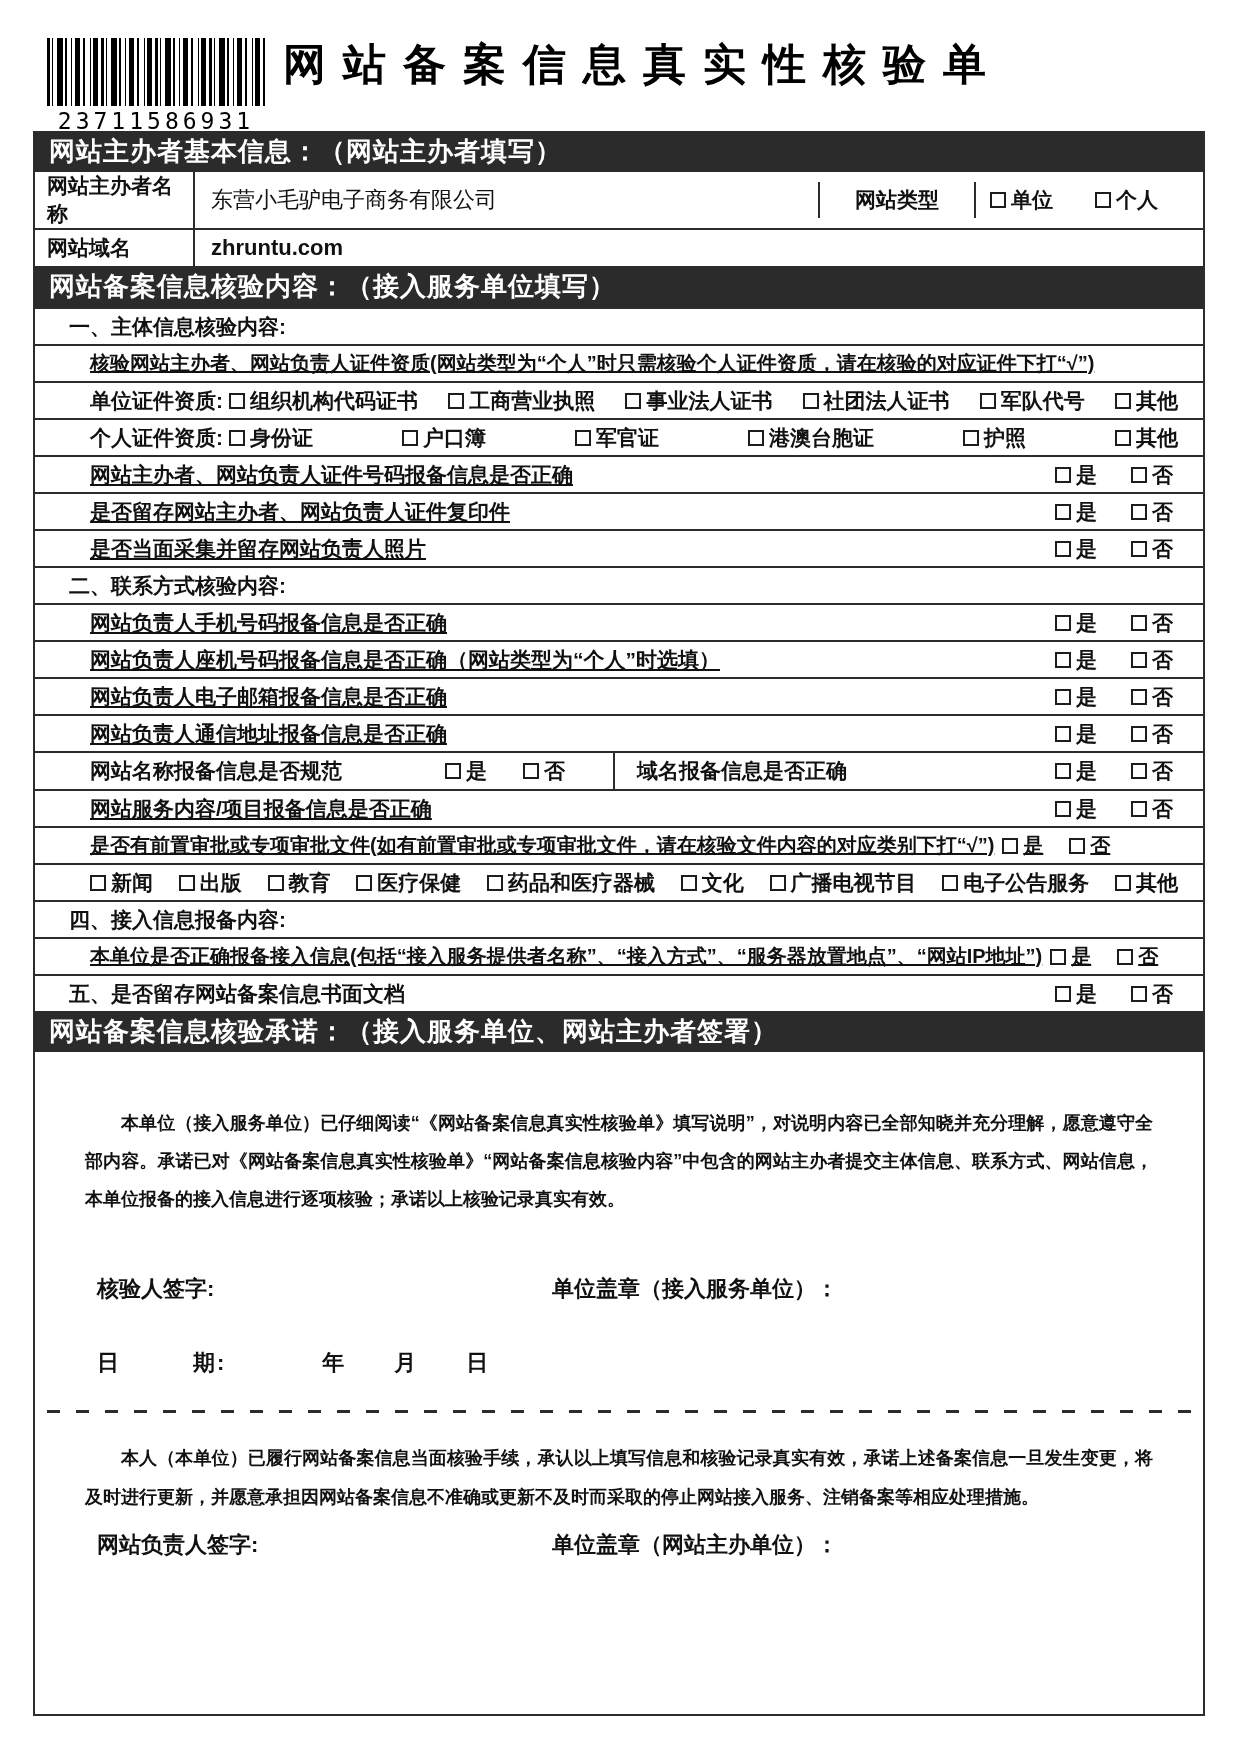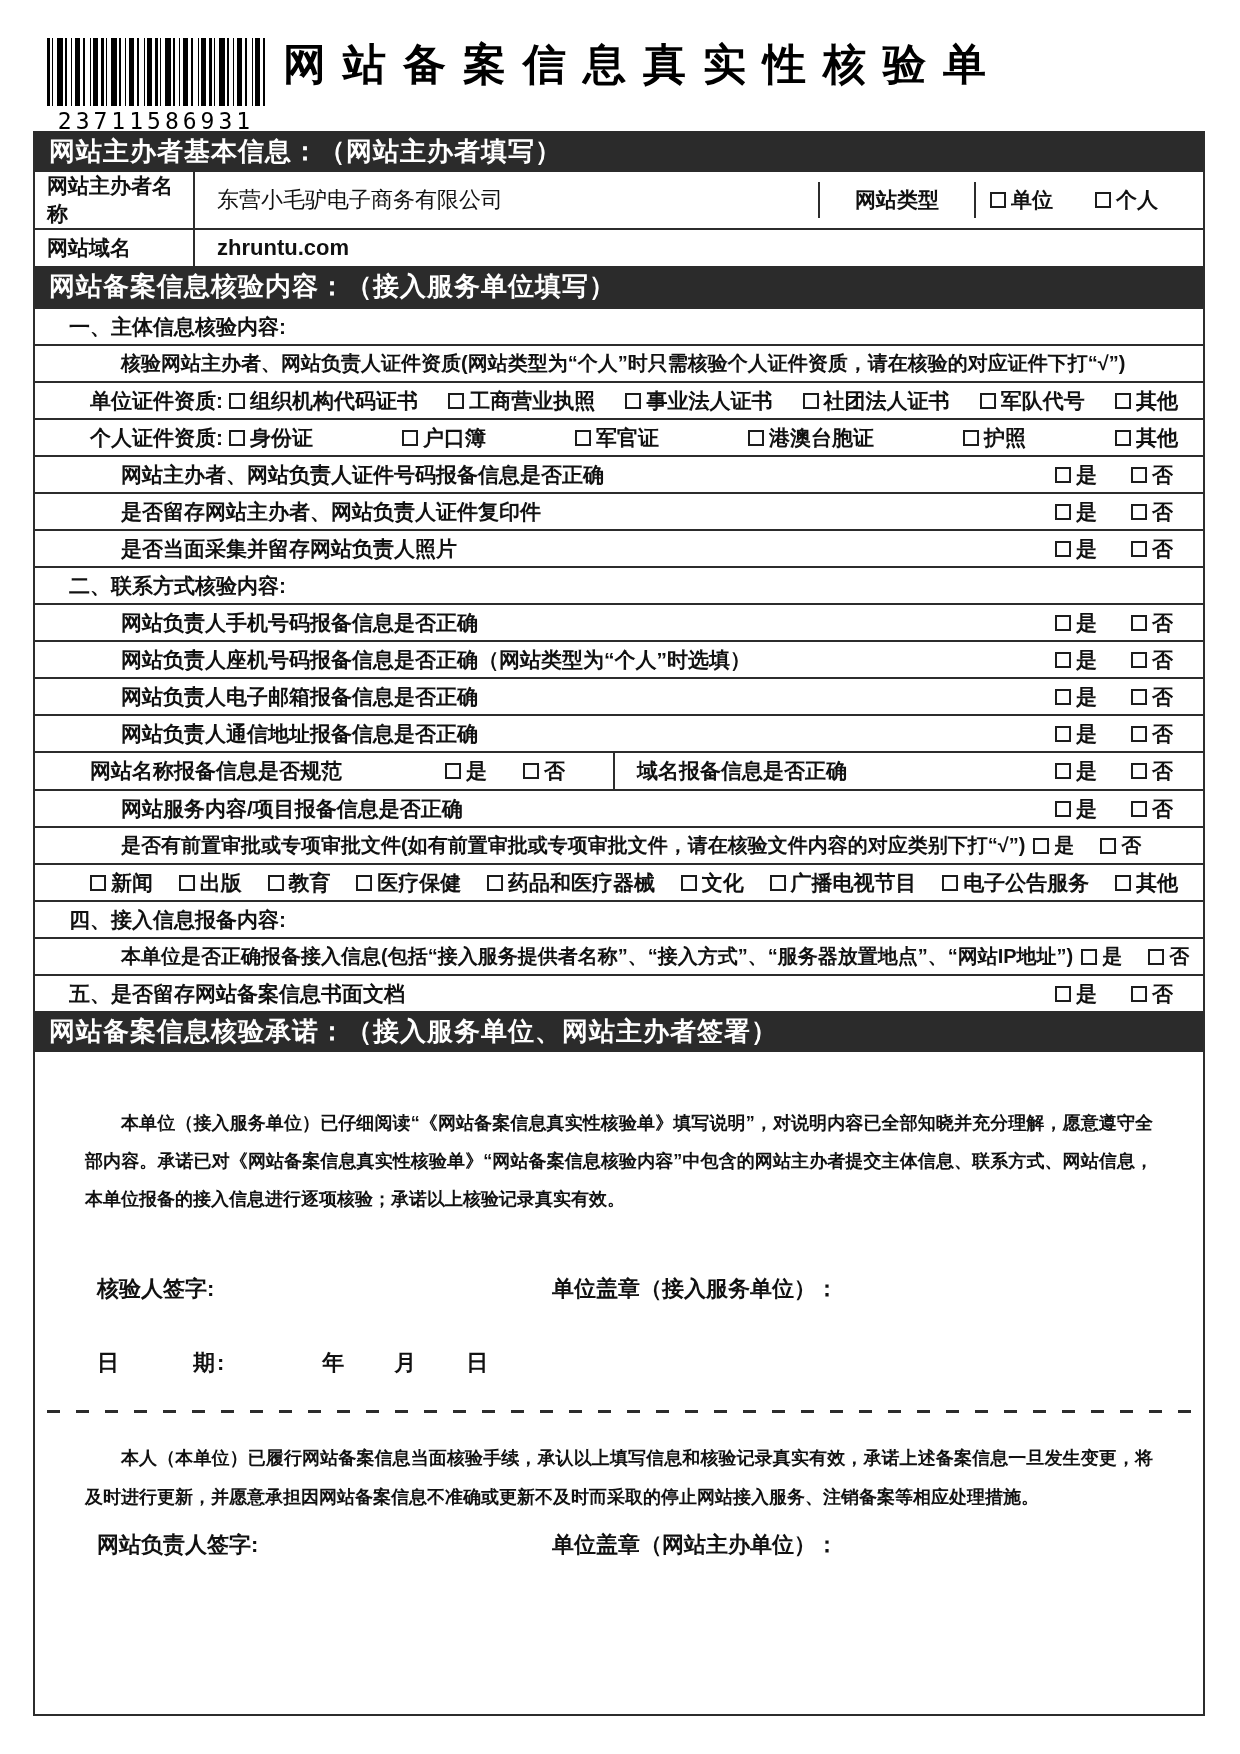--- a/index.html
+++ b/index.html
@@ -25,27 +25,27 @@
   .form { position:absolute; left:33px; top:131px; width:1172px;
     border:2px solid #2c2c2c; border-top:none; background:#fff; }
   .bar { background:#2b2b2b; color:#fff; font-weight:bold; font-size:26px;
     height:41px; display:flex; align-items:center; padding-left:14px; letter-spacing:1px; }
   .row { position:relative; display:flex; align-items:center; min-height:37px;
     border-top:2px solid #2c2c2c; font-size:21px; font-weight:bold; background:#fff; }
   .row.first { border-top:none; }
   .cell { display:flex; align-items:center; height:100%; min-height:36px; }
   .b-r { border-right:2px solid #2c2c2c; }
   .lbl { width:160px; padding-left:12px; flex:none; }
-  .val { flex:1; padding-left:22px; font-weight:normal; font-size:22px; }
+  .val { flex:1; padding-left:16px; font-weight:normal; font-size:22px; }
   .val.bold { font-weight:bold; }
   .stype { width:156px; justify-content:center; flex:none; border-left:2px solid #2c2c2c; }
   .sopts { width:229px; flex:none; border-left:2px solid #2c2c2c; padding-left:14px; gap:42px; }
 
   .sec-title { padding-left:34px; }
-  .q { padding-left:86px; }
+  .q { padding-left:55px;text-decoration:underline; }
   .q.small { font-size:20px; white-space:nowrap; }
   .yn-group { position:absolute; right:30px; display:flex; gap:34px; }
   .opt { display:inline-flex; align-items:center; white-space:nowrap; }
   .cb { display:inline-block; width:16px; height:16px; border:2px solid #1d1d1d;
     background:#fff; margin-right:5px; flex:none; }
   .inline-yn { display:inline-flex; gap:26px; margin-left:8px; }
 
   .cert-row { padding-left:55px; padding-right:25px; }
   .cert-label { flex:none; }
   .cert-opts { flex:1; display:flex; justify-content:space-between; margin-left:6px; }

